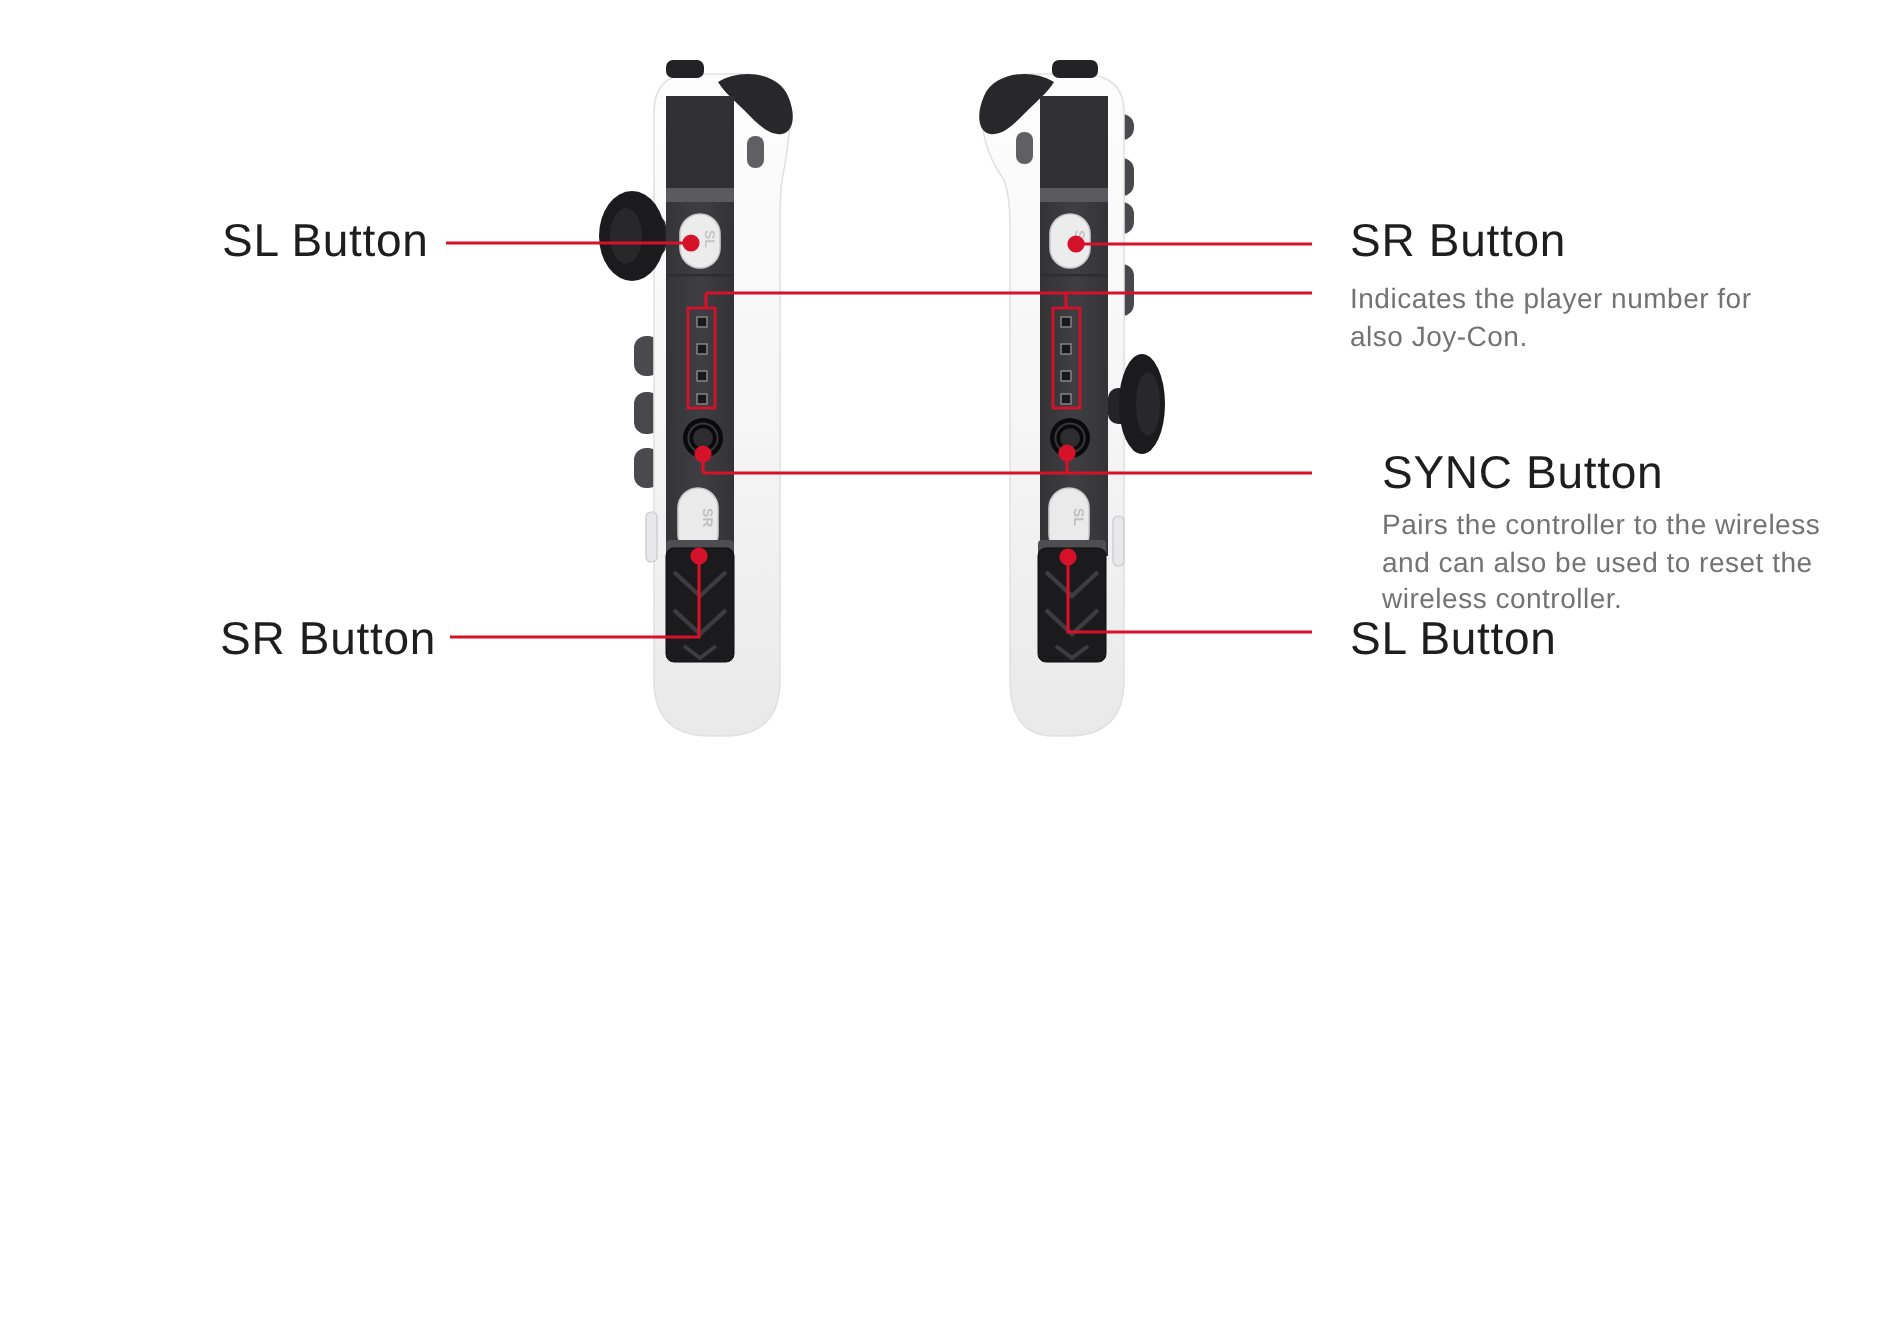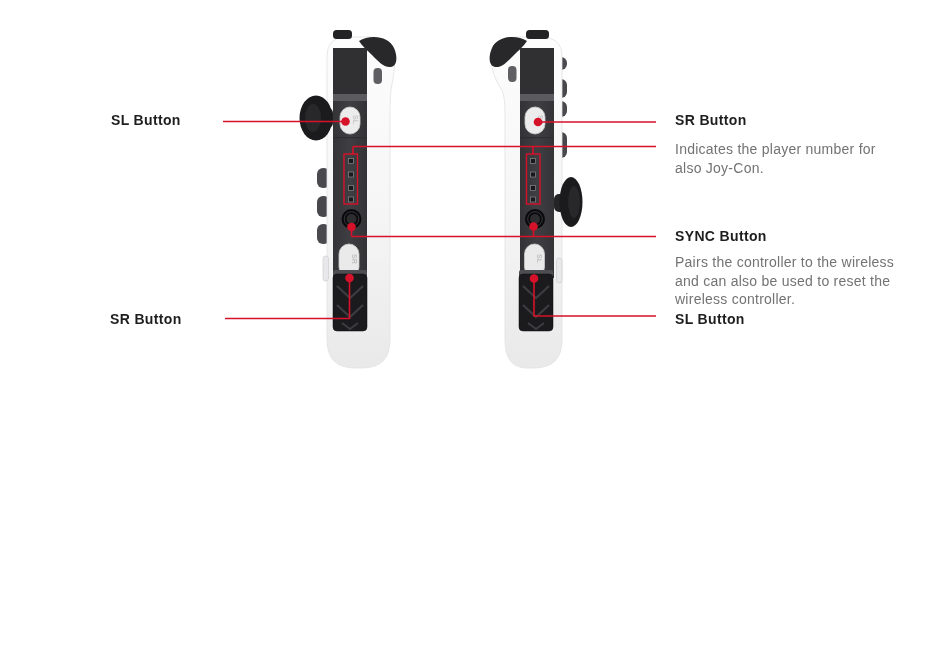--- a/index.html
+++ b/index.html
@@ -2,21 +2,21 @@
 <html><head>
 <meta charset="utf-8">
 <style>
   html,body{margin:0;padding:0;background:#ffffff;}
   .stage{
     position:relative;width:940px;height:660px;background:#ffffff;overflow:hidden;
     font-family:"Liberation Sans", sans-serif;
   }
   .abs{position:absolute;}
   .callout-title{
-    font-size:14px;font-weight:700;color:#1e1e1e;letter-spacing:.35px;
+    font-size:23px;font-weight:400;color:#1e1e1e;letter-spacing:.35px;
     white-space:nowrap;line-height:20px;
   }
   .callout-desc{
     font-size:14px;font-weight:400;color:#737373;letter-spacing:.25px;
     line-height:18.5px;white-space:nowrap;
   }
   svg{display:block;}.z2{z-index:2}.z3{z-index:3}.z4{z-index:4}
 </style>
 </head>
 <body>
@@ -205,21 +205,21 @@
 
   <div class="abs z4 callout-title" style="left:675px;top:110px;">SR Button</div>
 
   <div class="abs z4" style="left:675px;top:135px;">
     <div class="callout-desc" style="margin-top:5px;">
       <div>Indicates the player number for</div>
       <div>also Joy-Con.</div>
     </div>
   </div>
 
-  <div class="abs z4" style="left:675px;top:226px;">
+  <div class="abs z4" style="left:691px;top:226px;">
     <div class="callout-title">SYNC Button</div>
     <div class="callout-desc" style="margin-top:7px;">
       <div>Pairs the controller to the wireless</div>
       <div>and can also be used to reset the</div>
       <div>wireless controller.</div>
     </div>
   </div>
 
   <div class="abs z4 callout-title" style="left:675px;top:309px;">SL Button</div>
 

